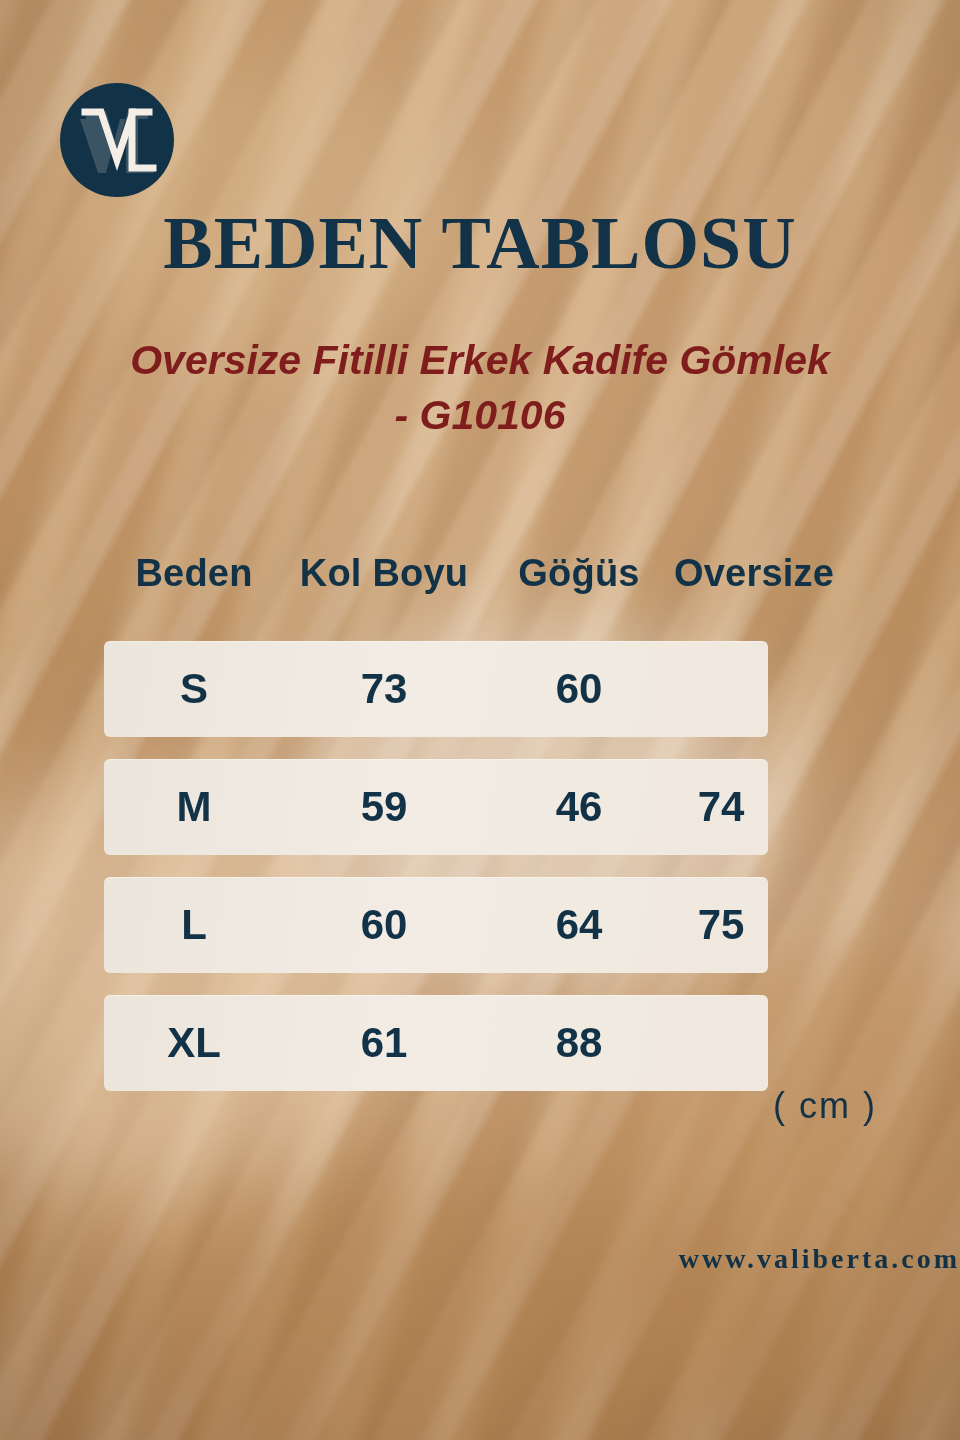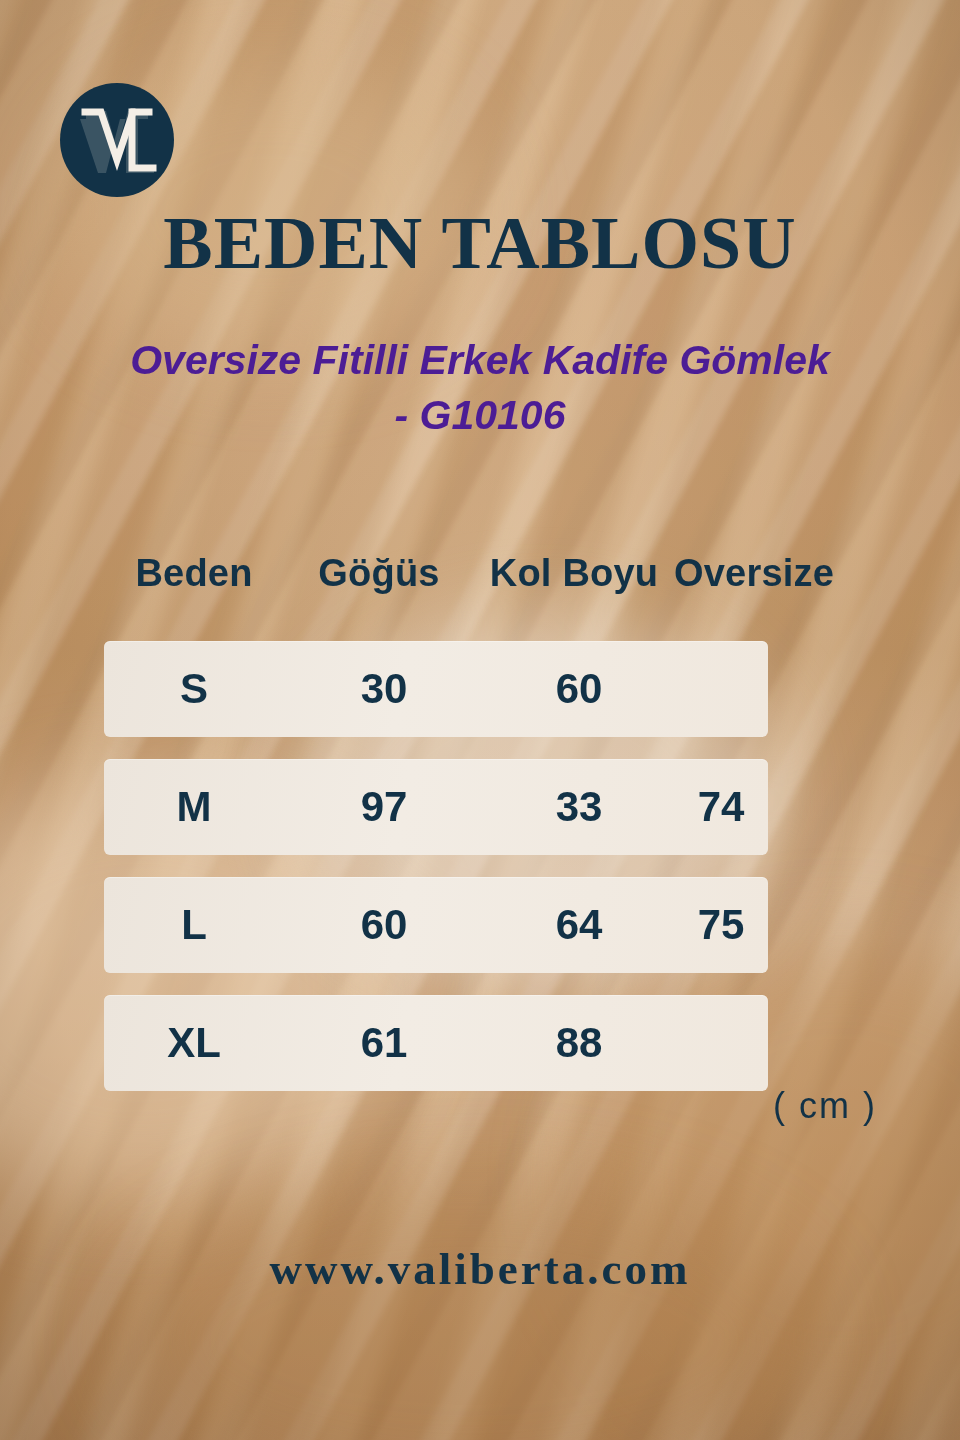--- a/index.html
+++ b/index.html
@@ -107,21 +107,21 @@
   .subtitle {
     position: absolute;
     left: 120px;
     right: 120px;
     top: 296px;
     text-align: center;
     font-family: "Liberation Sans", sans-serif;
     font-style: italic;
     font-weight: bold;
     font-size: 41px;
-    color: #4c1d95;
+    color: #7f1d1d;
     line-height: 1.35;
   }
 
   
   .table {
     position: absolute;
     left: 104px;
     top: 506px;
     width: 664px;
   }
@@ -165,24 +165,24 @@
     font-size: 36px;
     color: #123247;
     letter-spacing: 2px;
   }
 
   .website {
     position: absolute;
     left: 0;
     right: 0;
     top: 1206px;
-    text-align: center;
+    text-align: right;
     font-family: "Liberation Serif", serif;
     font-weight: bold;
-    font-size: 45px;
+    font-size: 28px;
     letter-spacing: 3px;
     color: #123247;
   }
 </style>
 </head>
 <body>
 
 <div id="page">
 
   <div class="bg-base"></div>
@@ -207,35 +207,35 @@
     </div>
 
     <div class="title">BEDEN TABLOSU</div>
 
     <div class="subtitle">Oversize Fitilli Erkek Kadife Gömlek - G10106</div>
 
     <div class="table">
 
       <div class="row head-row">
         <div class="cell c-size">Beden</div>
+        <div class="cell c-sleeve">Kol Boyu</div>
         <div class="cell c-chest">Göğüs</div>
-        <div class="cell c-sleeve">Kol Boyu</div>
         <div class="cell c-length">Oversize</div>
       </div>
 
       <div class="row data-row">
         <div class="cell c-size">S</div>
-        <div class="cell c-sleeve">30</div>
+        <div class="cell c-sleeve">73</div>
         <div class="cell c-chest">60</div>
       </div>
 
       <div class="row data-row">
         <div class="cell c-size">M</div>
-        <div class="cell c-sleeve">97</div>
-        <div class="cell c-chest">33</div>
+        <div class="cell c-sleeve">59</div>
+        <div class="cell c-chest">46</div>
         <div class="cell c-length">74</div>
       </div>
 
       <div class="row data-row">
         <div class="cell c-size">L</div>
         <div class="cell c-sleeve">60</div>
         <div class="cell c-chest">64</div>
         <div class="cell c-length">75</div>
       </div>
 

